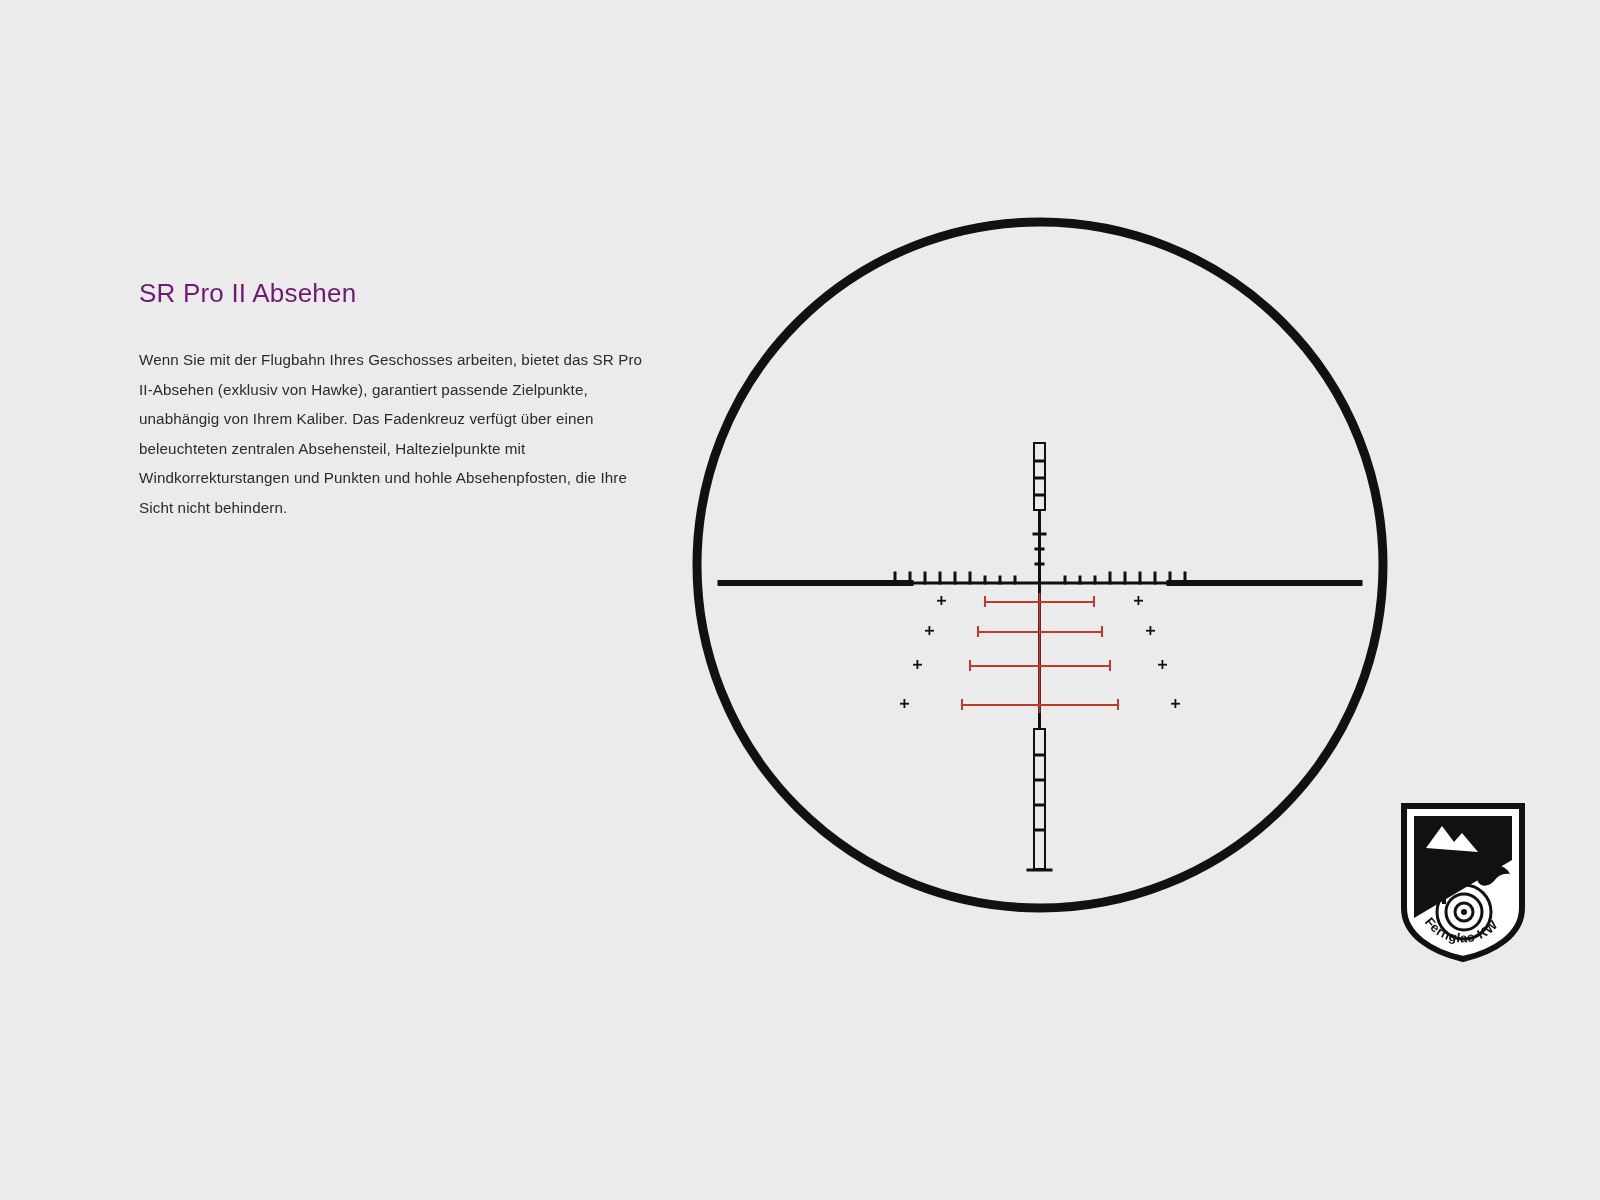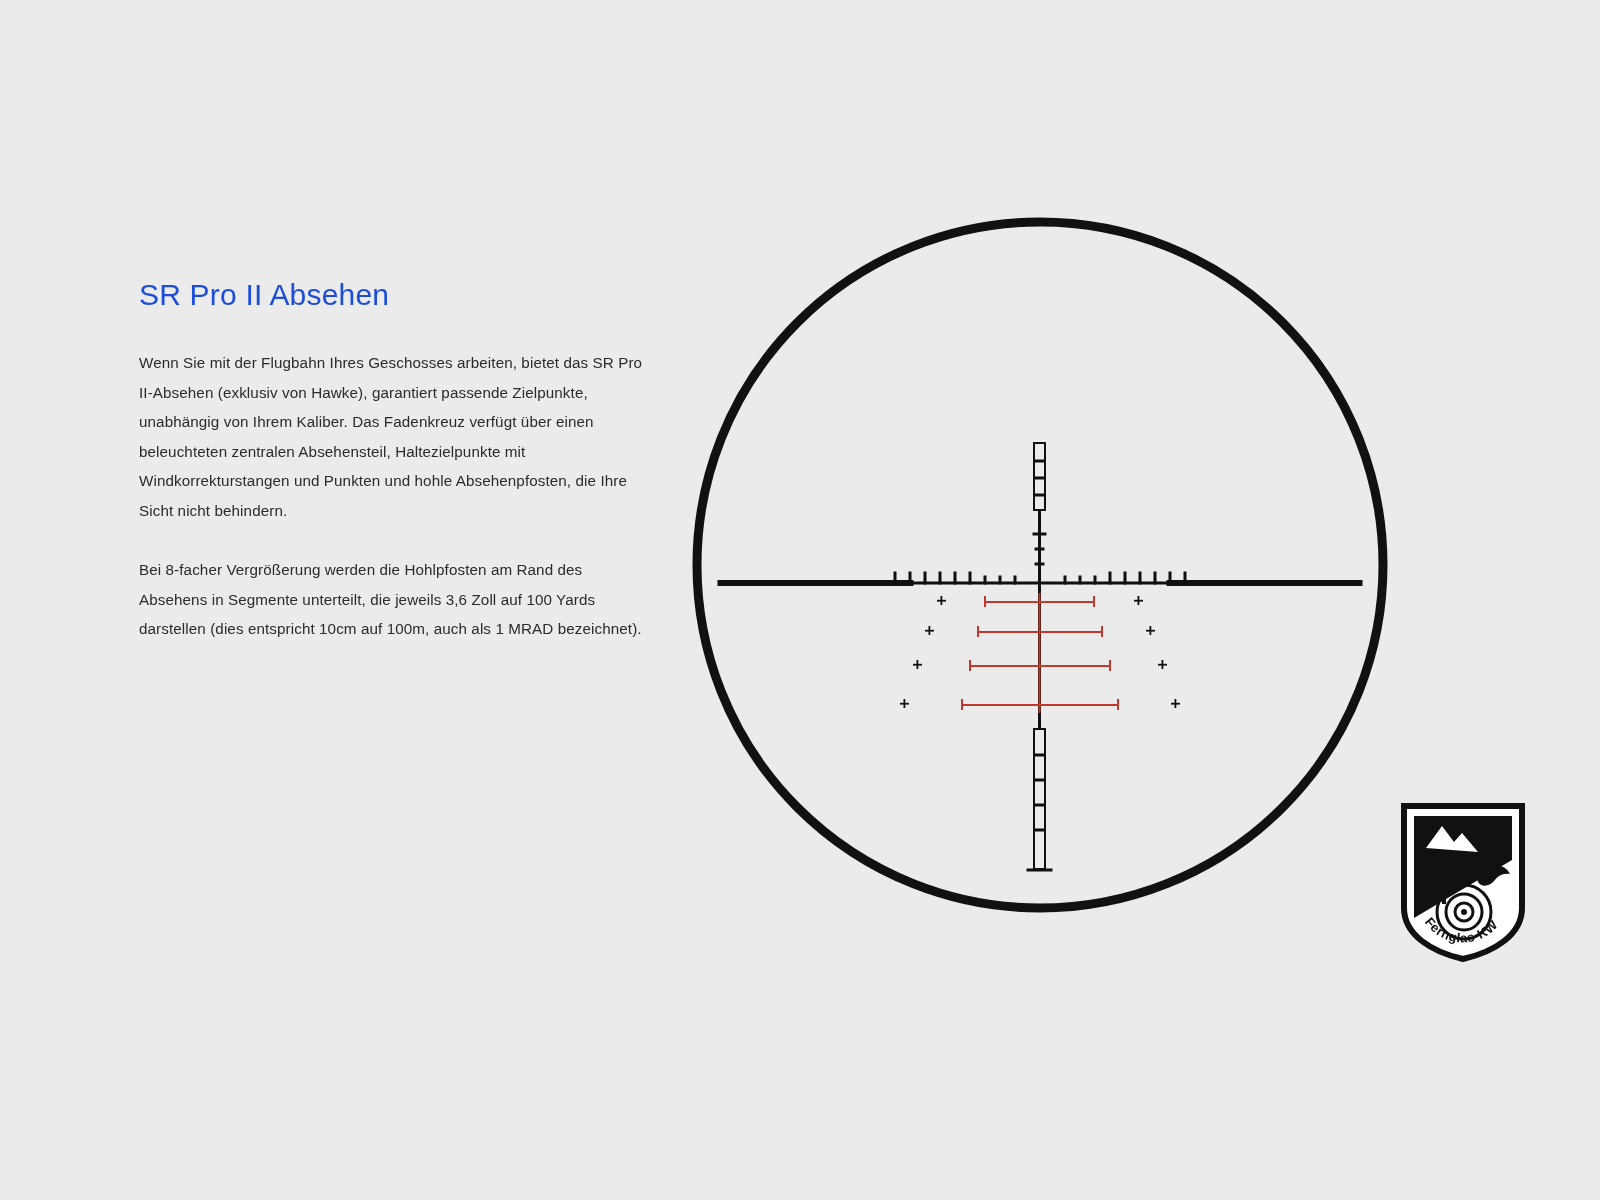--- a/index.html
+++ b/index.html
@@ -19,25 +19,25 @@
   }
 
   
   #text-col {
     position: absolute;
     left: 139px;
     top: 278px;
     width: 510px;
   }
   #page-title {
-    font-size: 30px;
+    font-size: 26px;
     font-weight: 400;
     letter-spacing: 0.2px;
     margin: 0 0 36px 0;
-    color: #1d4ed8;
+    color: #701a75;
   }
   .para {
     font-size: 15.2px;
     line-height: 29.5px;
     margin: 16px 0 30px 0;
     color: #2b2b2b;
     letter-spacing: 0.1px;
   }
   .para:last-child { margin-bottom: 0; }
 
@@ -60,21 +60,20 @@
     height: 165px;
   }
   #logo-svg { display: block; }
 </style>
 </head>
 <body>
 
 <div id="text-col">
   <h1 id="page-title">SR Pro II Absehen</h1>
   <p class="para">Wenn Sie mit der Flugbahn Ihres Geschosses arbeiten, bietet das SR Pro II-Absehen (exklusiv von Hawke), garantiert passende Zielpunkte, unabhängig von Ihrem Kaliber. Das Fadenkreuz verfügt über einen beleuchteten zentralen Absehensteil, Haltezielpunkte mit Windkorrekturstangen und Punkten und hohle Absehenpfosten, die Ihre Sicht nicht behindern.</p>
-  <p class="para">Bei 8-facher Vergrößerung werden die Hohlpfosten am Rand des Absehens in Segmente unterteilt, die jeweils 3,6 Zoll auf 100 Yards darstellen (dies entspricht 10cm auf 100m, auch als 1 MRAD bezeichnet).</p>
 </div>
 
 <div id="scope-wrap">
   <svg id="scope-svg" width="700" height="700" viewBox="0 0 700 700">
 
     <circle cx="350" cy="350" r="343" fill="none" stroke="#111111" stroke-width="9"></circle>
 
     <g stroke="#111111" fill="#111111" stroke-linecap="butt">
 
       <rect x="28" y="365.5" width="195" height="5"></rect>

